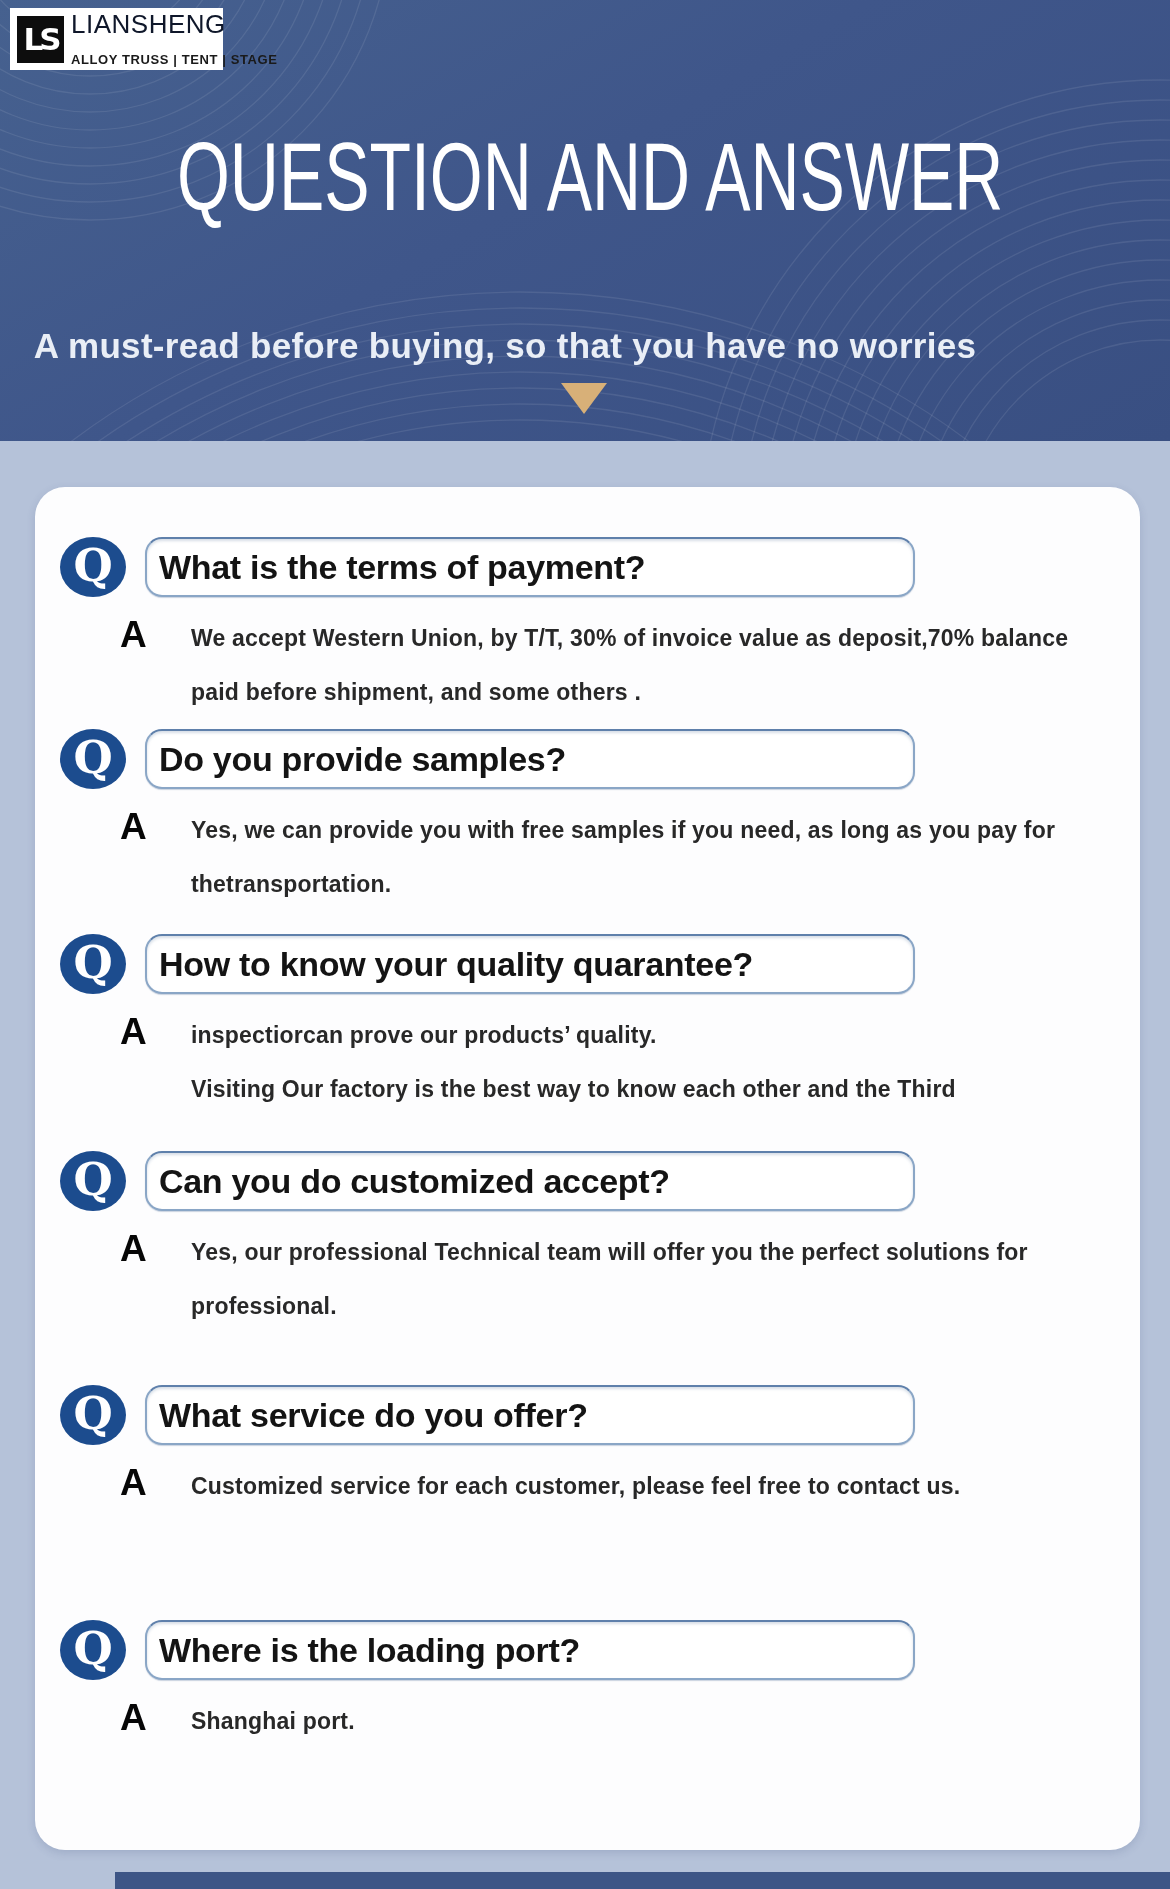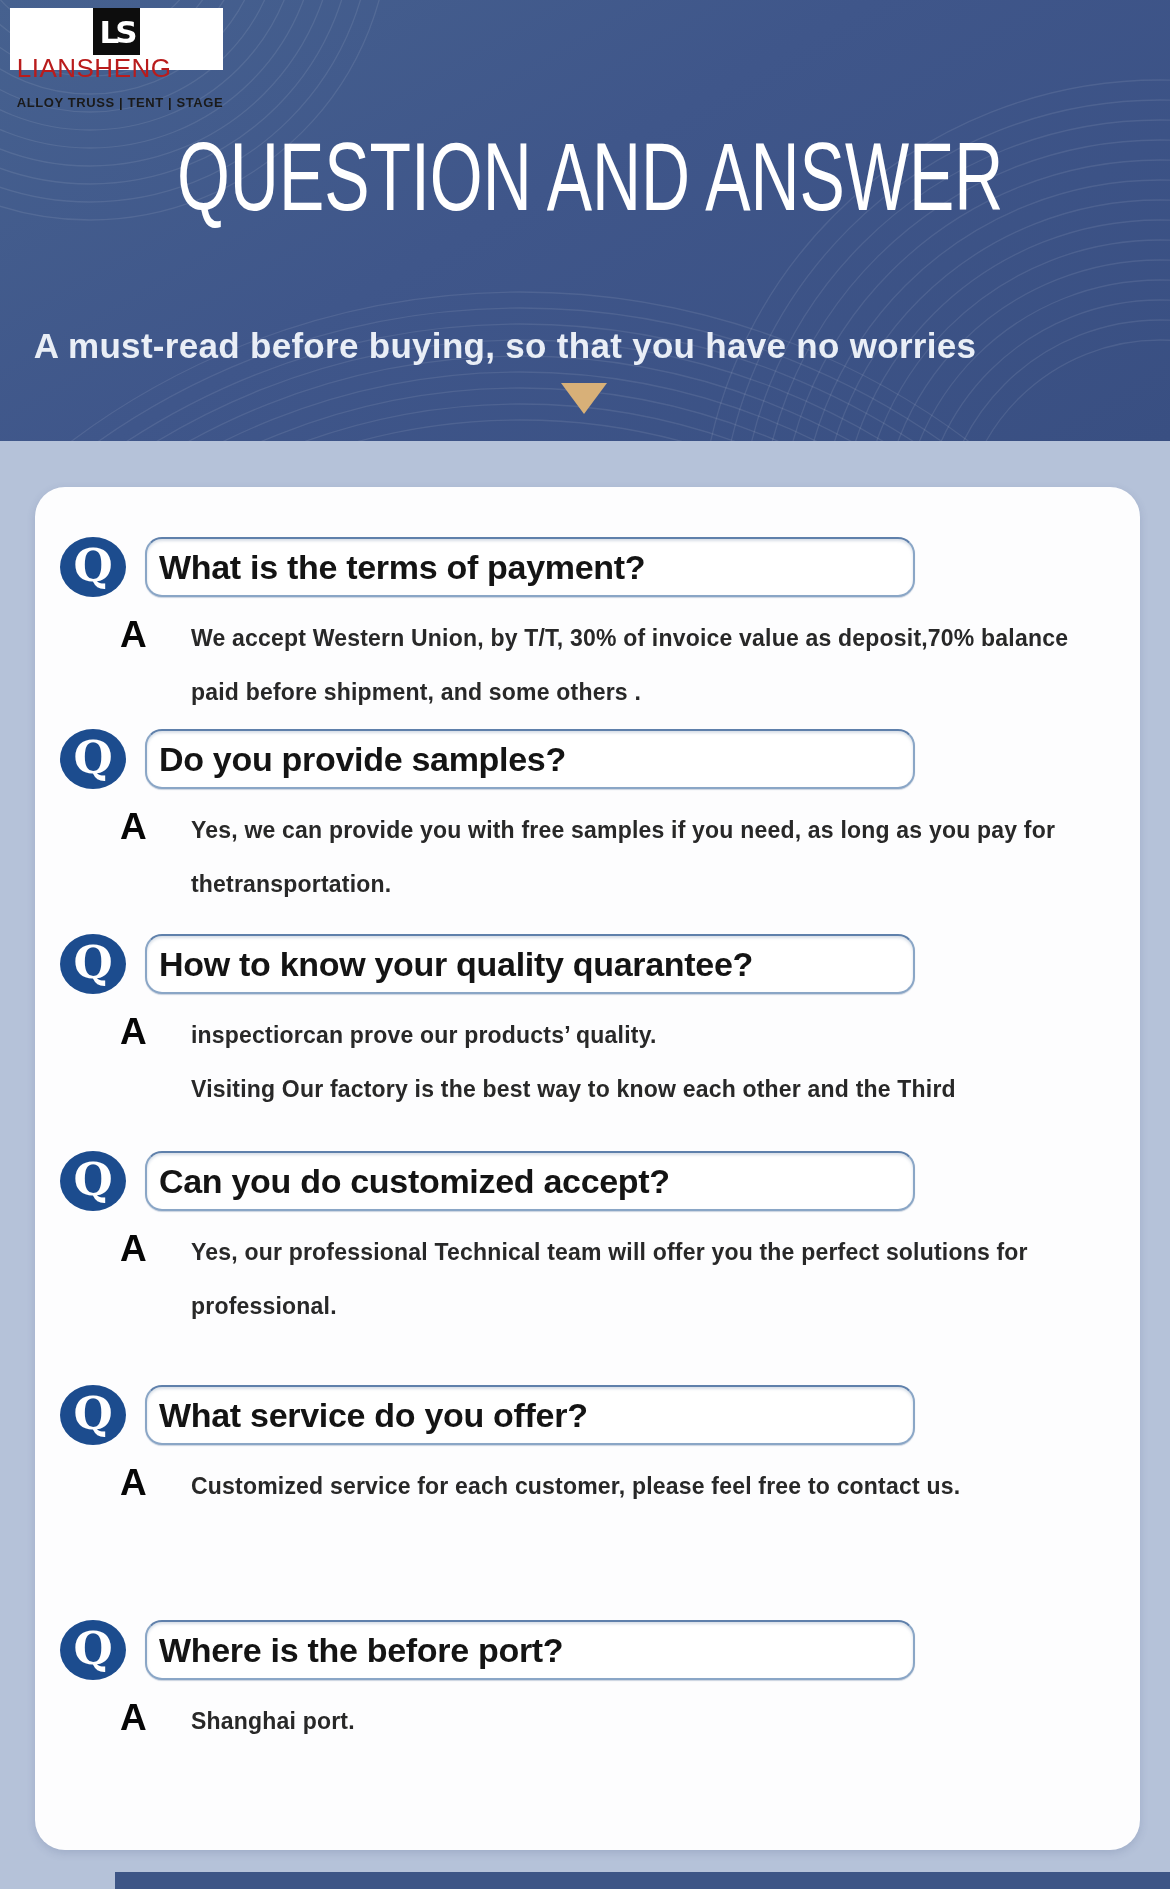--- a/index.html
+++ b/index.html
@@ -29,30 +29,30 @@
     letter-spacing:0.3px; white-space:nowrap;
   }
   .triangle {
     position:absolute; top:383px; left:561px; width:0; height:0;
     border-left:23px solid transparent; border-right:23px solid transparent;
     border-top:31px solid #d8b078;
   }
   
   .logo {
     position:absolute; top:8px; left:10px; width:213px; height:62px;
-    background:#ffffff; display:flex; align-items:center; padding:0 7px; z-index:5;flex-direction:column;
+    background:#ffffff; display:flex; align-items:center; padding:0 7px; z-index:5;
   }
   .logo-mark {
     width:47px; height:47px; background:#0d0d0d; color:#ffffff; flex:0 0 47px;
     display:flex; align-items:center; justify-content:center;
     font-weight:700; font-size:31px; letter-spacing:-4px;
     font-family:"DejaVu Sans", sans-serif;
   }
   .logo-text { margin-left:7px; display:flex; flex-direction:column; }
-  .logo-name { font-size:26px; color:#b91c1c; letter-spacing:0.5px; line-height:1.05; font-weight:500; white-space:nowrap; }
+  .logo-name { font-size:26px; color:#0f172a; letter-spacing:0.5px; line-height:1.05; font-weight:500; white-space:nowrap; }
   .logo-tagline { font-size:13px; color:#1a1a1a; font-weight:700; letter-spacing:0.6px; margin-top:13px; white-space:nowrap; }
   
   .card {
     position:absolute; left:35px; top:487px; width:1105px; height:1363px;
     background:#fdfdfe; border-radius:30px;
     padding:50px 0 0 25px;
     box-shadow:0 3px 8px rgba(60,80,120,0.18);
   }
   .qa-block { }
   .q-row { display:flex; align-items:center; }
@@ -219,21 +219,21 @@
       <div class="a-badge">A</div>
       <div class="a-text">
         <span>Customized service for each customer, please feel free to contact us.</span>
       </div>
     </div>
   </div>
 
   <div class="qa-block">
     <div class="q-row">
       <div class="q-badge">Q</div>
-      <div class="q-pill">Where is the before port?</div>
+      <div class="q-pill">Where is the loading port?</div>
     </div>
     <div class="a-row">
       <div class="a-badge">A</div>
       <div class="a-text">
         <span>Shanghai port.</span>
       </div>
     </div>
   </div>
 
 </div>

